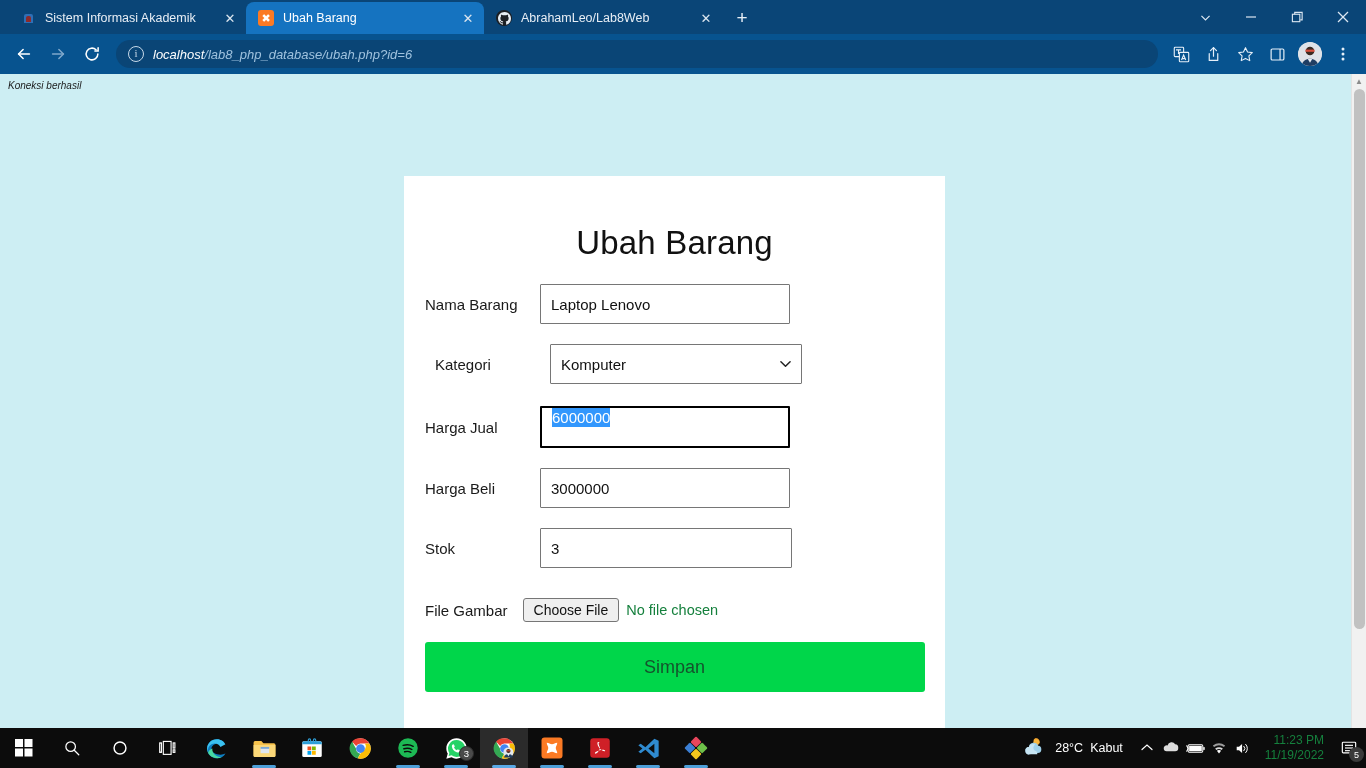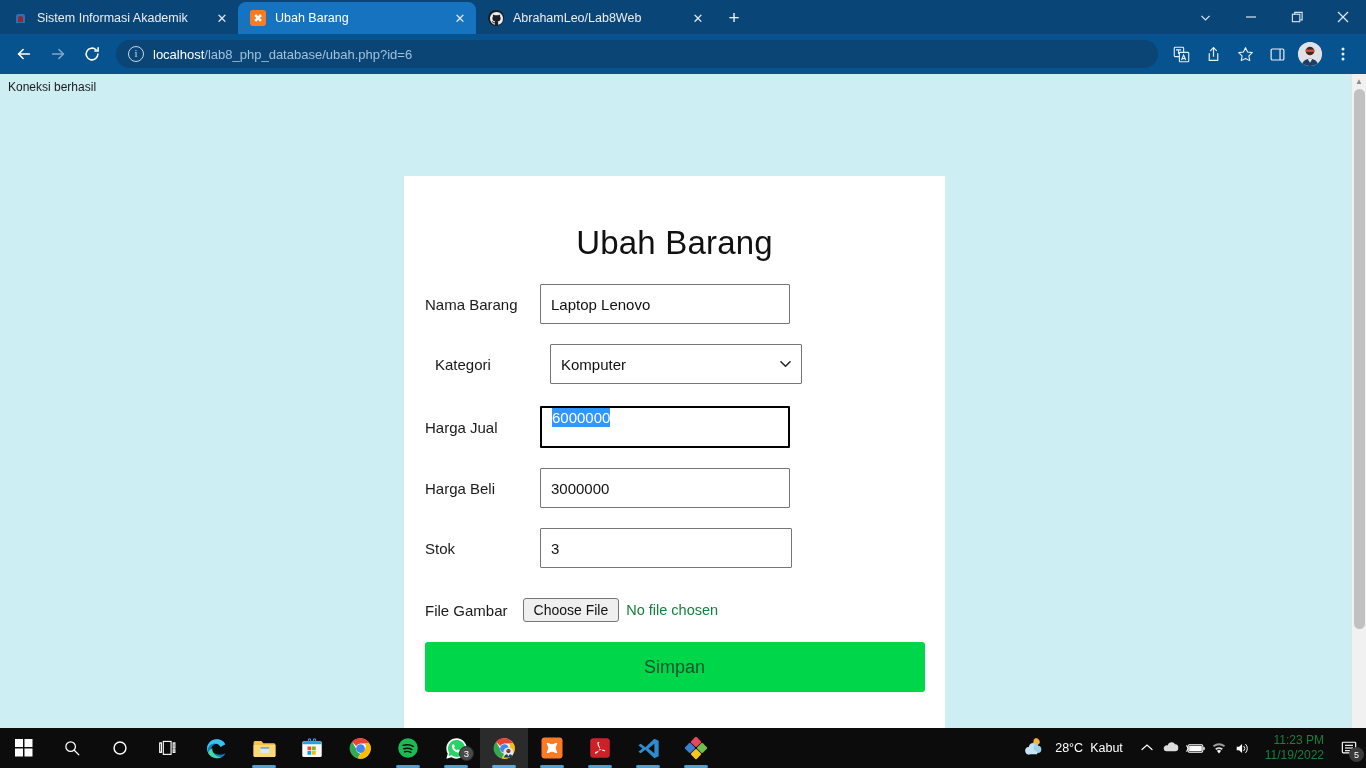--- a/index.html
+++ b/index.html
@@ -18,20 +18,21 @@
     background: #07426e;
   }
 
   
   #tab-strip {
     position: relative;
     height: 34px;
     background: #0a4577;
     display: flex;
     align-items: flex-end;
+    padding-left: 8px;
   }
   .tab {
     position: relative;
     height: 32px;
     width: 238px;
     display: flex;
     align-items: center;
     gap: 9px;
     padding: 0 8px 0 12px;
     color: #e8eef5;
@@ -136,21 +137,21 @@
     min-width: 0;
   }
   #site-info-icon {
     width: 16px; height: 16px; flex: 0 0 16px;
     border: 1.4px solid #c6d8e8; border-radius: 50%;
     color: #c6d8e8; font-size: 11px; line-height: 13px;
     text-align: center; font-family: "Liberation Serif", serif;
   }
   #url-text {
     font-size: 13px; color: #9fc2de; white-space: nowrap;
-    overflow: hidden; text-overflow: ellipsis;
+    overflow: hidden; text-overflow: ellipsis; font-style: italic;
   }
   #url-text b { color: #ffffff; font-weight: normal; }
   .tb-icon {
     width: 30px; height: 30px; flex: 0 0 30px;
     display: flex; align-items: center; justify-content: center;
     color: #e6f0f9; border-radius: 50%;
   }
   #profile-avatar {
     width: 24px; height: 24px; flex: 0 0 24px;
     border-radius: 50%; margin: 0 4px;
@@ -165,24 +166,25 @@
     background: #cdeef3;
     overflow: hidden;
   }
   #page {
     position: absolute;
     left: 0; top: 0; right: 15px; bottom: 0;
     background: #cdeef3;
     overflow: hidden;
   }
   #koneksi-text {
-    font-size: 12px;
+    font-size: 10px;
     color: #1b1b1b;
     padding: 6px 8px 0 8px;
     font-family: "Liberation Sans", sans-serif;
+    font-style: italic;
   }
   #card {
     position: absolute;
     left: 404px; top: 102px;
     width: 541px; bottom: 0;
     background: #ffffff;
   }
   #card-title {
     text-align: center;
     font-size: 33px;

